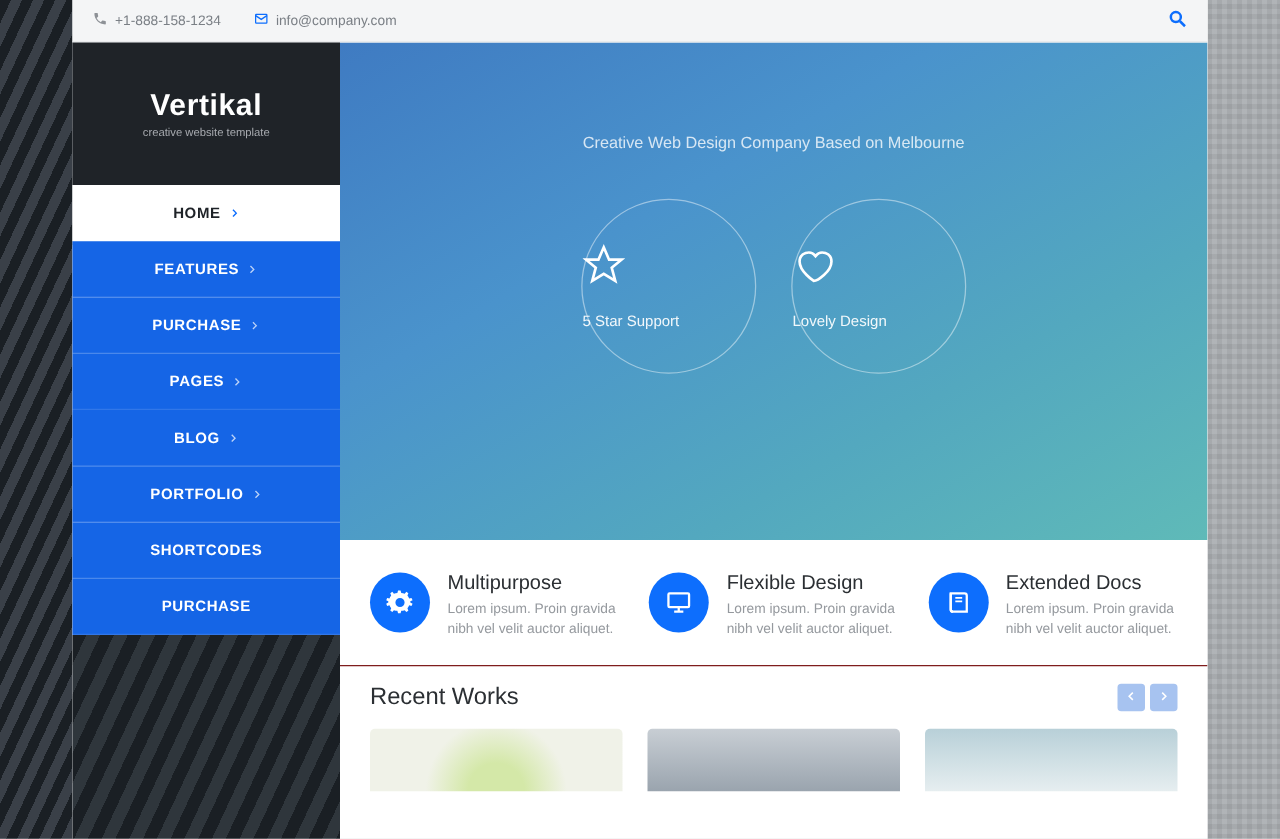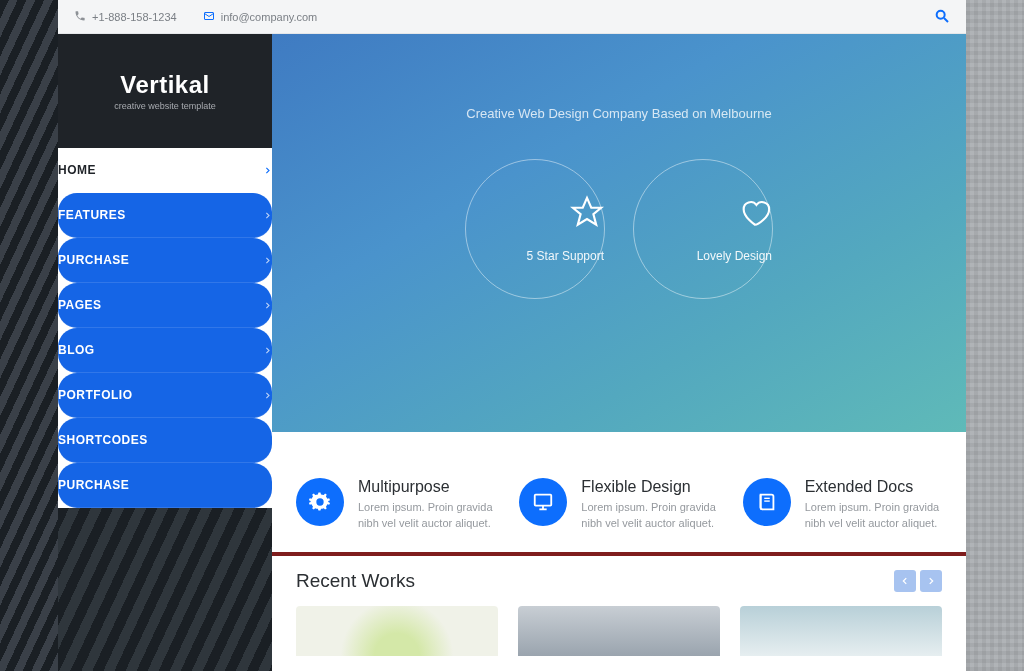--- a/index.html
+++ b/index.html
@@ -86,25 +86,24 @@
     .nav { display: flex; flex-direction: column; }
     .nav-item {
       background: #1565e6;
       color: #fff;
       font-size: 12px;
       font-weight: 600;
       letter-spacing: 0.5px;
       height: 45px;
       display: flex;
       align-items: center;
-      justify-content: space-between;
+      justify-content: center;
       gap: 6px;
       border-bottom: 1px solid rgba(255,255,255,0.12);
       cursor: pointer;
-      border-radius: 19px;
     }
     .nav-item.active {
       background: #fff;
       color: #1f2328;
     }
     .nav-item .chev svg { width: 9px; height: 9px; display:block; }
 
     .sidebar-below {
       flex: 1;
       background: repeating-linear-gradient(115deg, #1a1f24 0, #1a1f24 10px, #2f363c 10px, #2f363c 20px);
@@ -131,34 +130,33 @@
       gap: 28px;
       margin-top: 38px;
     }
     .circle {
       width: 140px;
       height: 140px;
       border: 1px solid rgba(255,255,255,0.45);
       border-radius: 50%;
       display: flex;
       flex-direction: column;
-      align-items: flex-end;
+      align-items: flex-start;
       justify-content: center;
       gap: 16px;
     }
     .circle svg { width: 34px; height: 34px; stroke: #fff; fill: none; stroke-width: 1.5; }
     .circle .label { font-size: 12px; color: rgba(255,255,255,0.92); }
 
     
     .features {
       display: flex;
       padding: 26px 24px 20px;
       gap: 24px;
-      border-bottom: 4px solid #7f1d1d;
-      margin-top: 20px;
+      border-bottom: 1px solid #7f1d1d;
     }
     .feature { display: flex; gap: 14px; flex: 1; }
     .feature-icon {
       width: 48px; height: 48px;
       background: #0d6efd;
       border-radius: 50%;
       display: flex; align-items: center; justify-content: center;
       flex-shrink: 0;
     }
     .feature-icon svg { width: 22px; height: 22px; fill: #fff; }

